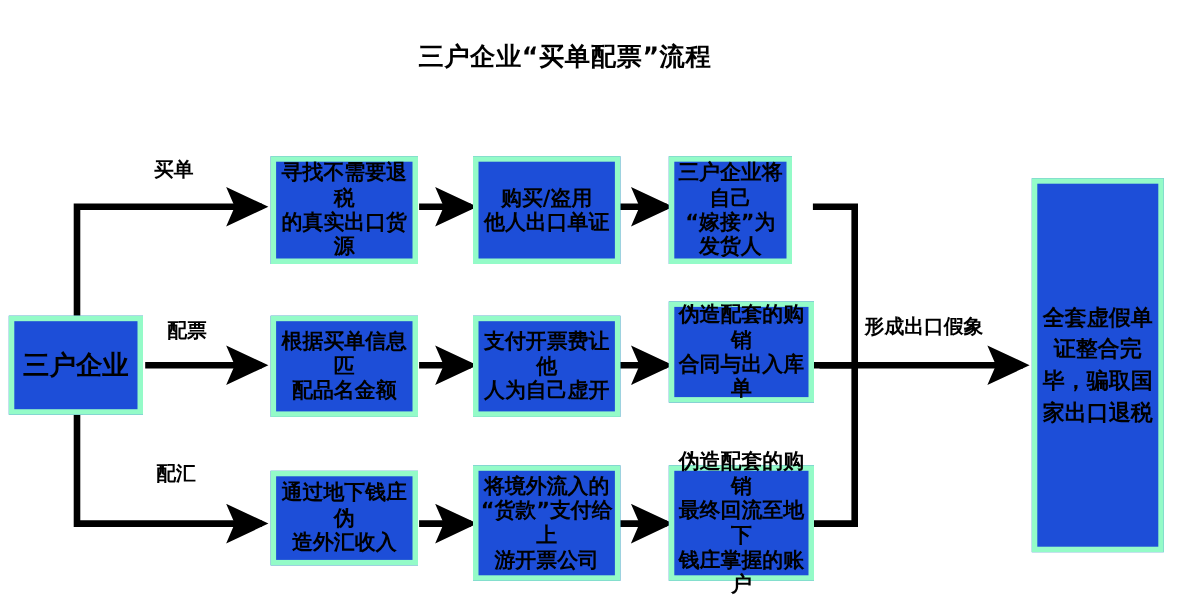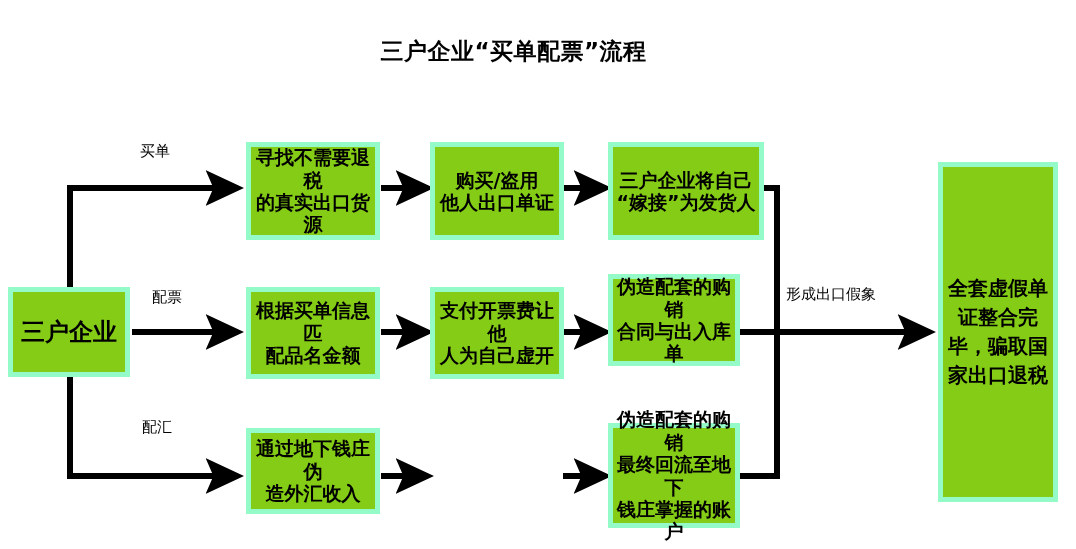--- a/index.html
+++ b/index.html
@@ -33,21 +33,21 @@
     text-align: center;
     font-size: 23px;
     font-weight: bold;
     color: #000000;
     letter-spacing: 0.5px;
     white-space: nowrap;
   }
   .node {
     position: absolute;
     box-sizing: border-box;
-    background: #84cc16;
+    background: #1d4ed8;
     border: 5px solid #94FBC8;
     display: flex;
     align-items: center;
     justify-content: center;
     text-align: center;
     color: #000000;
     font-weight: bold;
     line-height: 1.18;
     letter-spacing: 0px;
   }
@@ -61,22 +61,22 @@
   }
   .node-step {
     font-size: 19px;
   }
   .node-final {
     font-size: 20px;
     line-height: 1.45;
   }
   .edge-label {
     position: absolute;
-    font-size: 15px;
-    font-weight: normal;
+    font-size: 18px;
+    font-weight: bold;
     color: #000000;
     white-space: nowrap;
   }
 </style>
 </head>
 <body>
 
 <div id="canvas">
 
   <div class="title">三户企业“买单配票”流程</div>
@@ -116,21 +116,21 @@
   <div class="edge-label" style="left:142px; top:418px;">配汇</div>
 
   <div class="node node-step" style="left:246px; top:142px; width:134px; height:98px;">
     <span class="txt">寻找不需要退税
 的真实出口货源</span>
   </div>
   <div class="node node-step" style="left:430px; top:142px; width:134px; height:98px;text-align:center;">
     <span class="txt">购买/盗用
 他人出口单证</span>
   </div>
-  <div class="node node-step" style="left:608px; top:142px; width:156px; height:98px;">
+  <div class="node node-step" style="left:608px; top:142px; width:112px; height:98px;">
     <span class="txt">三户企业将自己
 “嫁接”为发货人</span>
   </div>
 
   <div class="node node-step" style="left:246px; top:287px; width:134px; height:92px;">
     <span class="txt">根据买单信息匹
 配品名金额</span>
   </div>
   <div class="node node-step" style="left:430px; top:287px; width:134px; height:92px;">
     <span class="txt">支付开票费让他
@@ -138,20 +138,25 @@
   </div>
   <div class="node node-step" style="left:608px; top:274px; width:132px; height:92px;">
     <span class="txt">伪造配套的购销
 合同与出入库单</span>
   </div>
 
   <div class="node node-step" style="left:246px; top:428px; width:134px; height:86px;">
     <span class="txt">通过地下钱庄伪
 造外汇收入</span>
   </div>
+  <div class="node node-step" style="left:430px; top:423px; width:134px; height:105px;">
+    <span class="txt">将境外流入的
+“货款”支付给上
+游开票公司</span>
+  </div>
   <div class="node node-step" style="left:608px; top:423px; width:132px; height:105px;">
     <span class="txt">伪造配套的购销
 最终回流至地下
 钱庄掌握的账户</span>
   </div>
 
   <div class="edge-label" style="left:786px; top:285px;">形成出口假象</div>
 
   <div class="node node-final" style="left:938px; top:162px; width:120px; height:340px;">
     <span class="txt">全套虚假单

